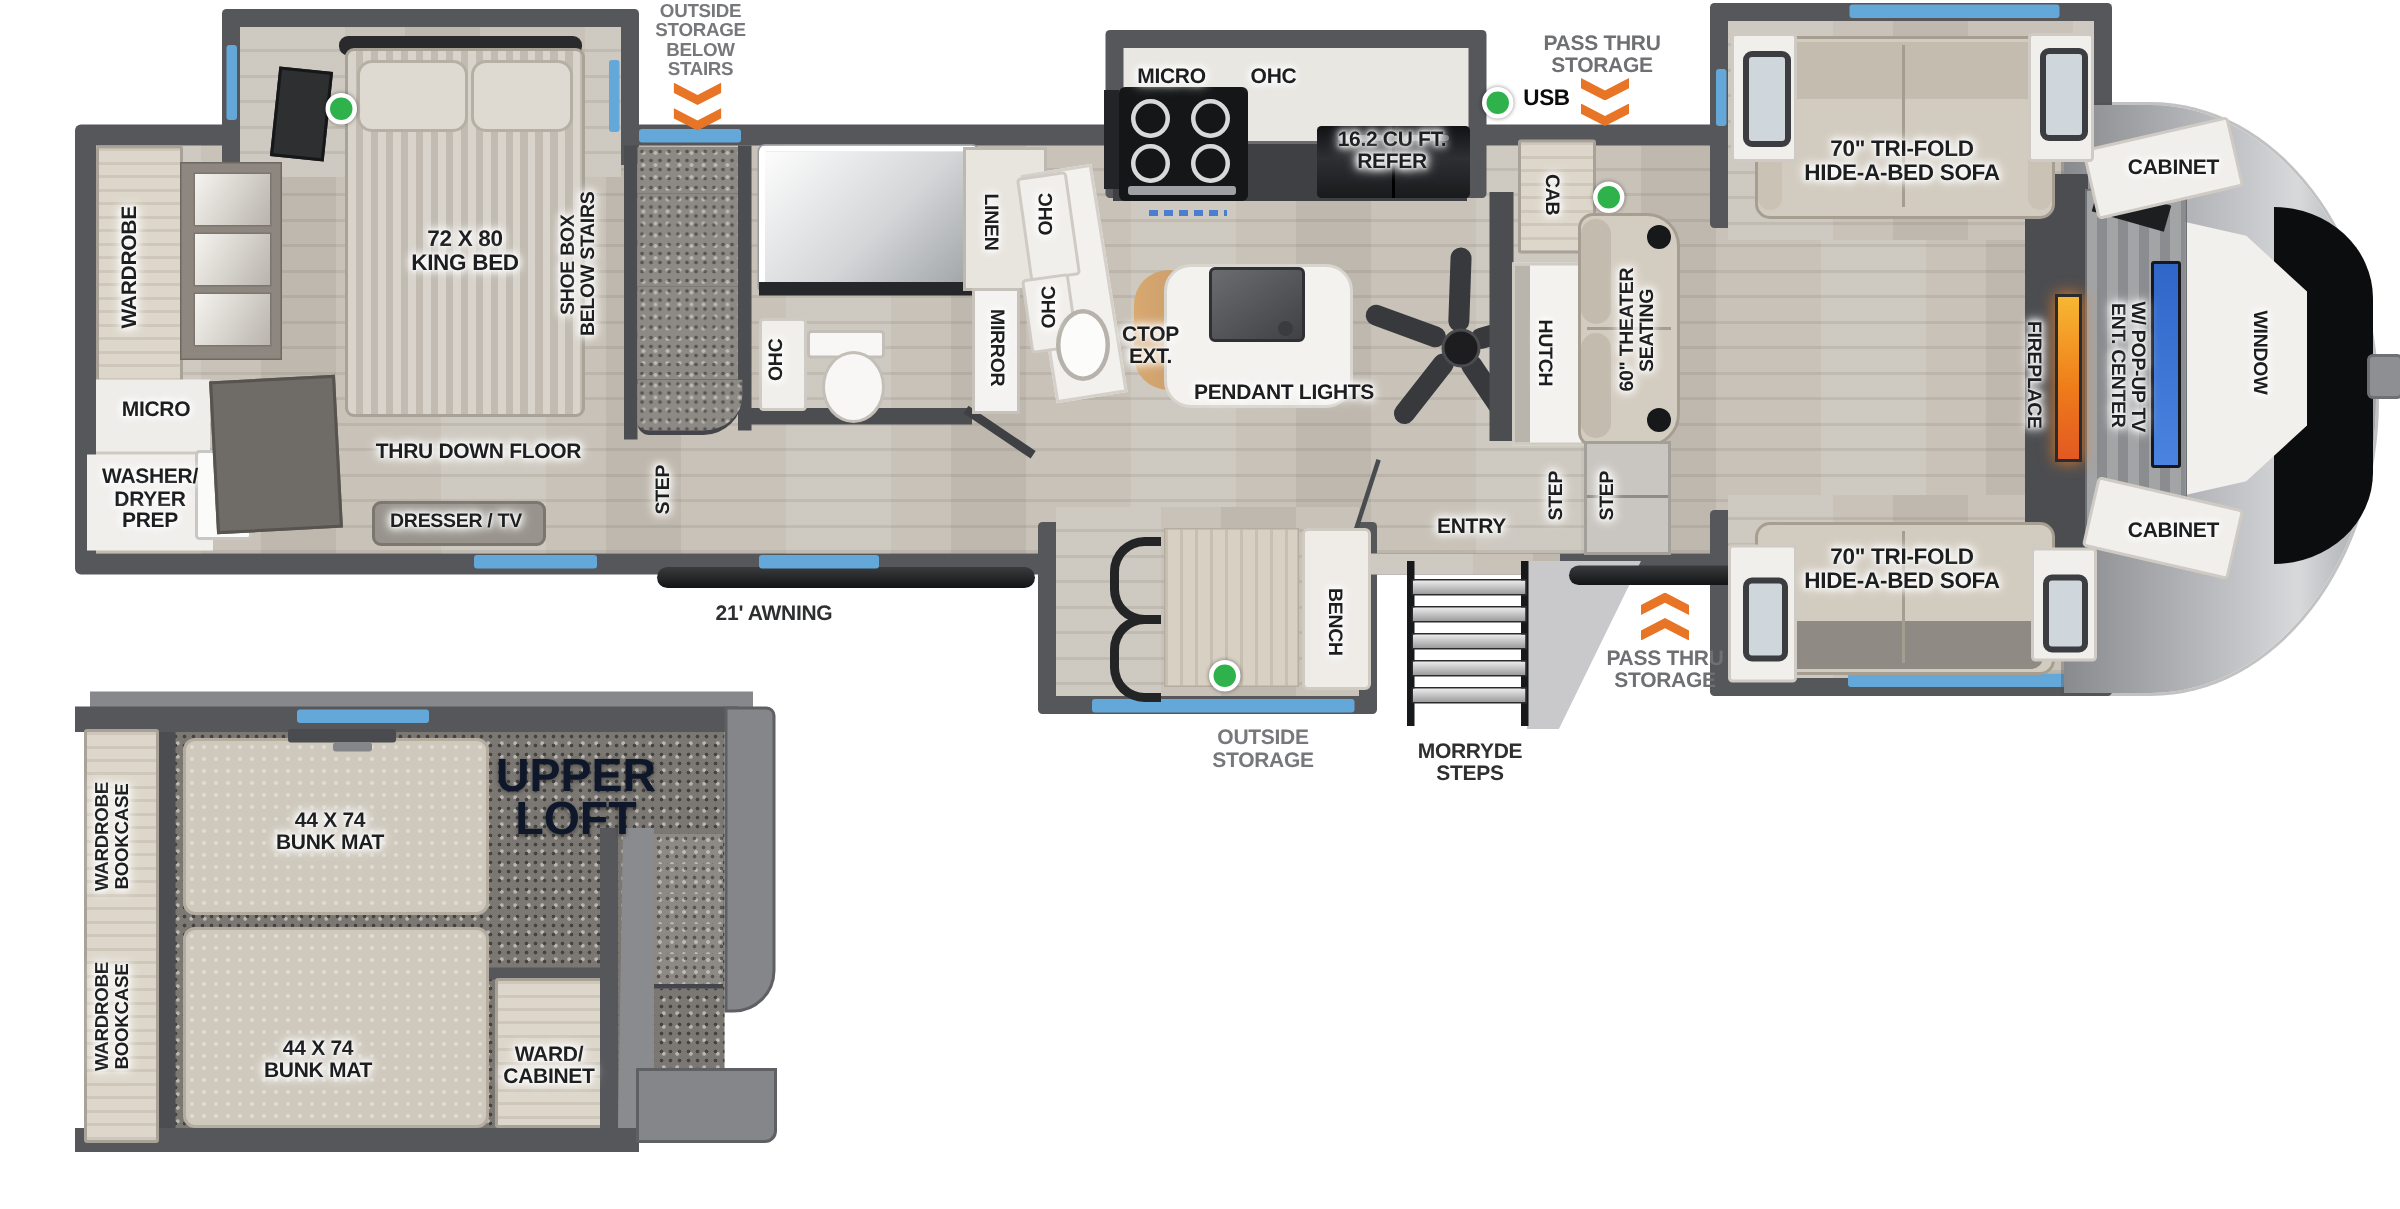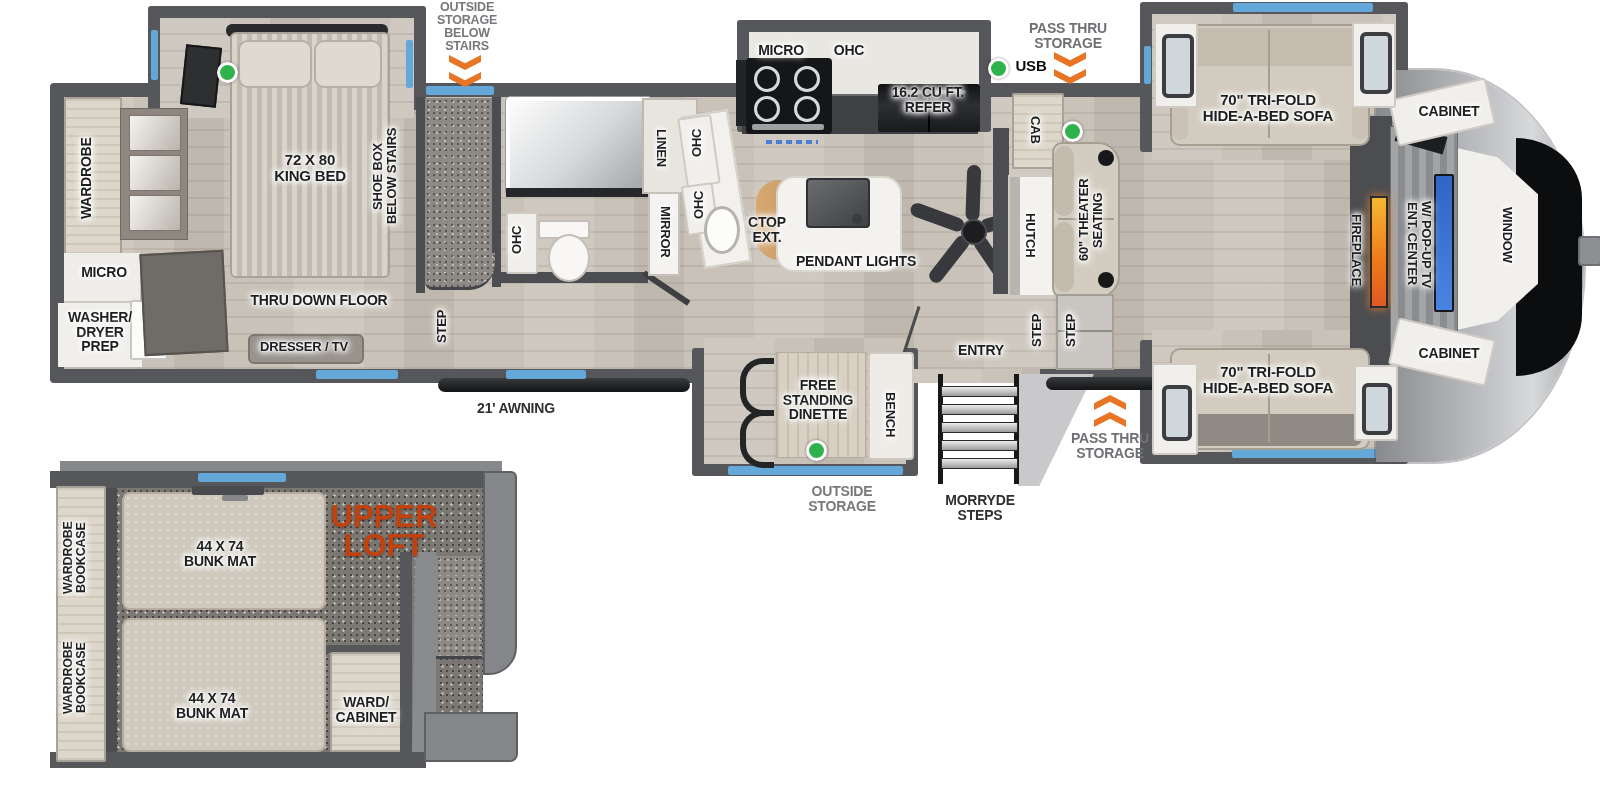--- a/index.html
+++ b/index.html
@@ -323,26 +323,23 @@
   <div class="lbl vu s13" style="left:1070px;top:166px;width:42px;height:108px;">60" THEATER
 SEATING</div>
   <div class="lbl vd s13" style="left:1344px;top:194px;width:24px;height:112px;">FIREPLACE</div>
   <div class="lbl vdl s13" style="left:1398px;top:184px;width:42px;height:120px;">ENT. CENTER
 W/ POP-UP TV</div>
   <div class="lbl vd s13" style="left:1494px;top:196px;width:26px;height:78px;">WINDOW</div>
 
   <div class="lbl vu s13" style="left:1026px;top:304px;width:22px;height:52px;">STEP</div>
   <div class="lbl vu s13" style="left:1060px;top:304px;width:22px;height:52px;">STEP</div>
 
-  <div class="lbl" style="left:768px;top:372px;width:100px;height:56px;">FREE
-STANDING
-DINETTE</div>
   <div class="lbl vd s13" style="left:878px;top:382px;width:24px;height:66px;">BENCH</div>
 
-  <div class="lbl" style="left:328px;top:498px;width:112px;height:66px;font-size:31px;line-height:.95;color:#c2410c;text-shadow:0 1px 3px rgba(0,0,0,.4);letter-spacing:0;">UPPER
+  <div class="lbl" style="left:328px;top:498px;width:112px;height:66px;font-size:31px;line-height:.95;color:#0f172a;text-shadow:0 1px 3px rgba(0,0,0,.4);letter-spacing:0;">UPPER
 LOFT</div>
   <div class="lbl" style="left:160px;top:534px;width:120px;height:40px;">44 X 74
 BUNK MAT</div>
   <div class="lbl" style="left:152px;top:686px;width:120px;height:40px;">44 X 74
 BUNK MAT</div>
   <div class="lbl" style="left:326px;top:690px;width:80px;height:40px;">WARD/
 CABINET</div>
   <div class="lbl vu s12" style="left:58px;top:510px;width:34px;height:96px;">WARDROBE
 BOOKCASE</div>
   <div class="lbl vu s12" style="left:58px;top:630px;width:34px;height:96px;">WARDROBE

